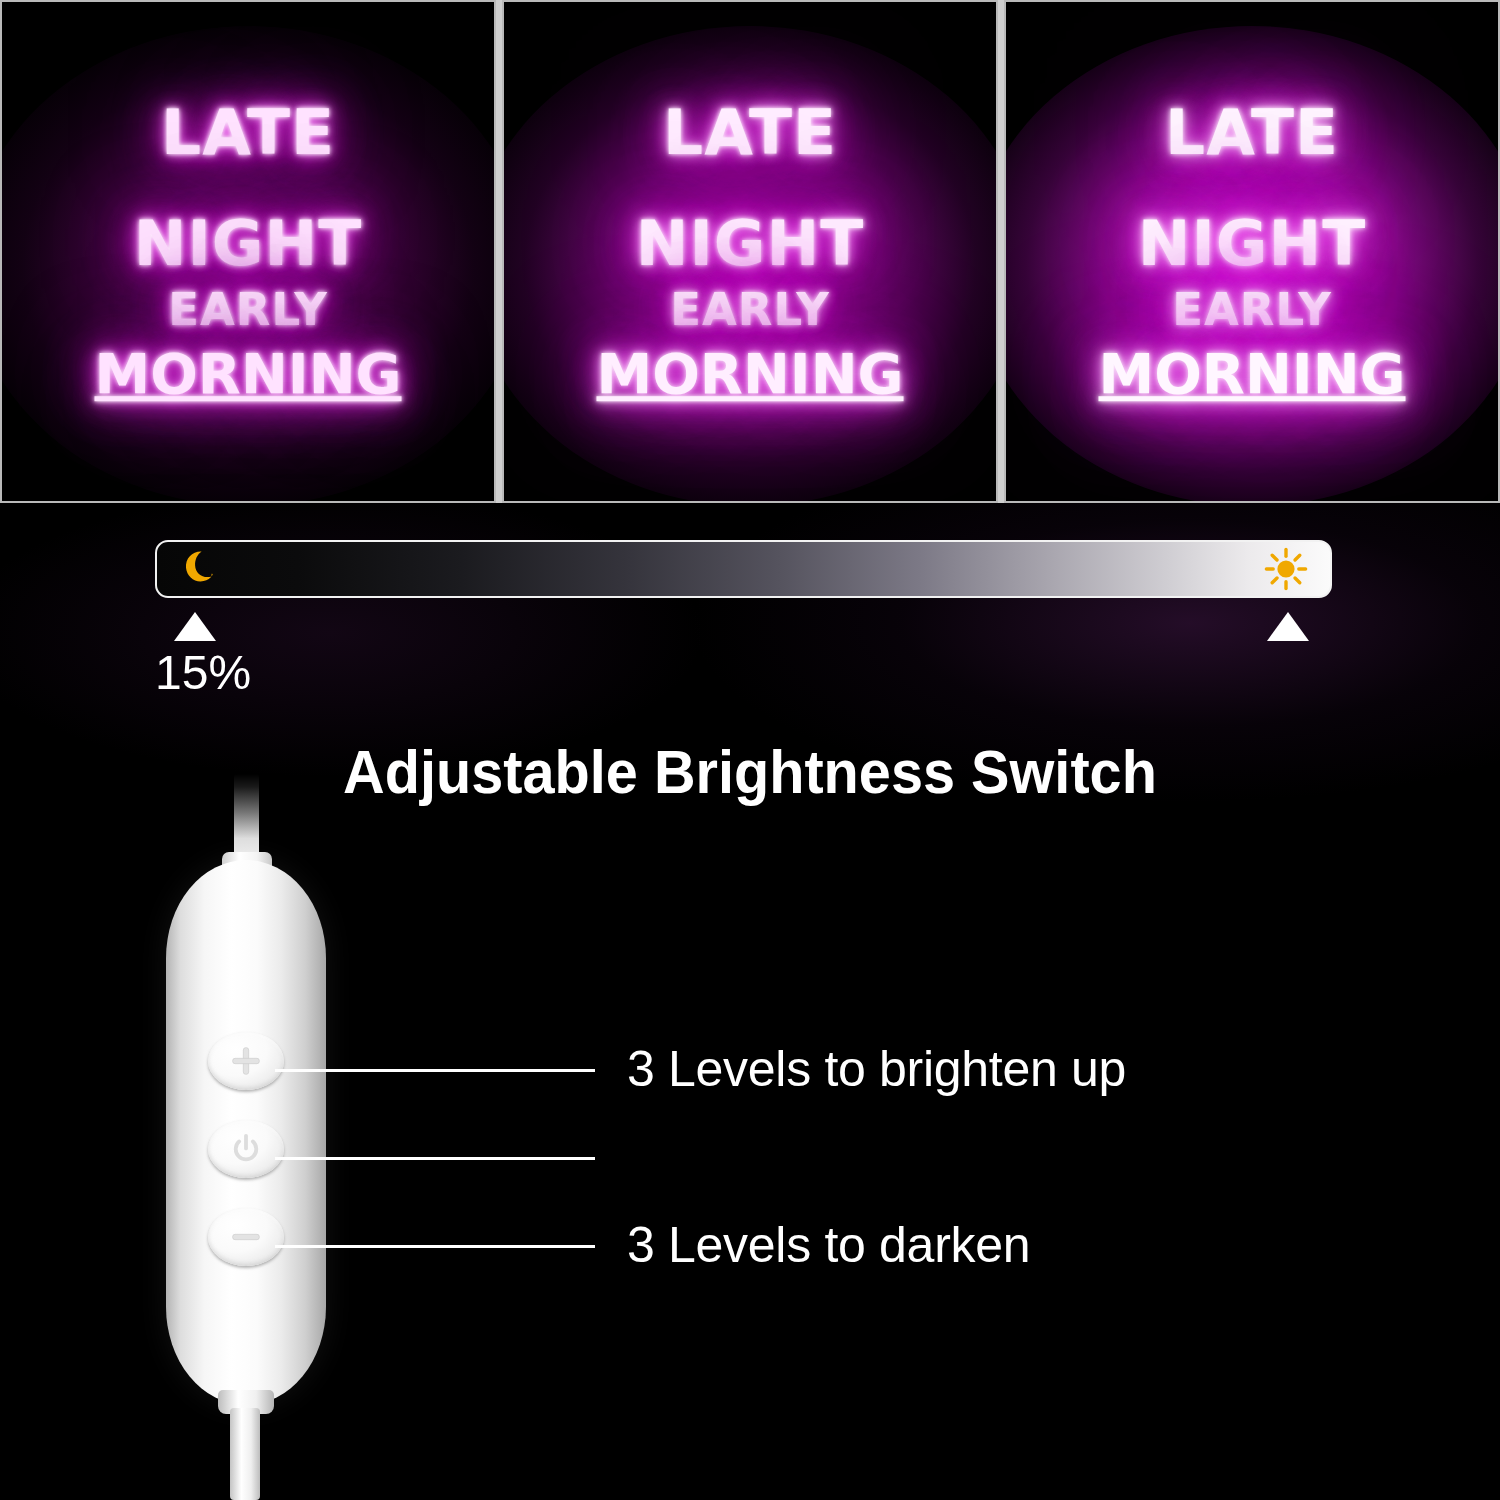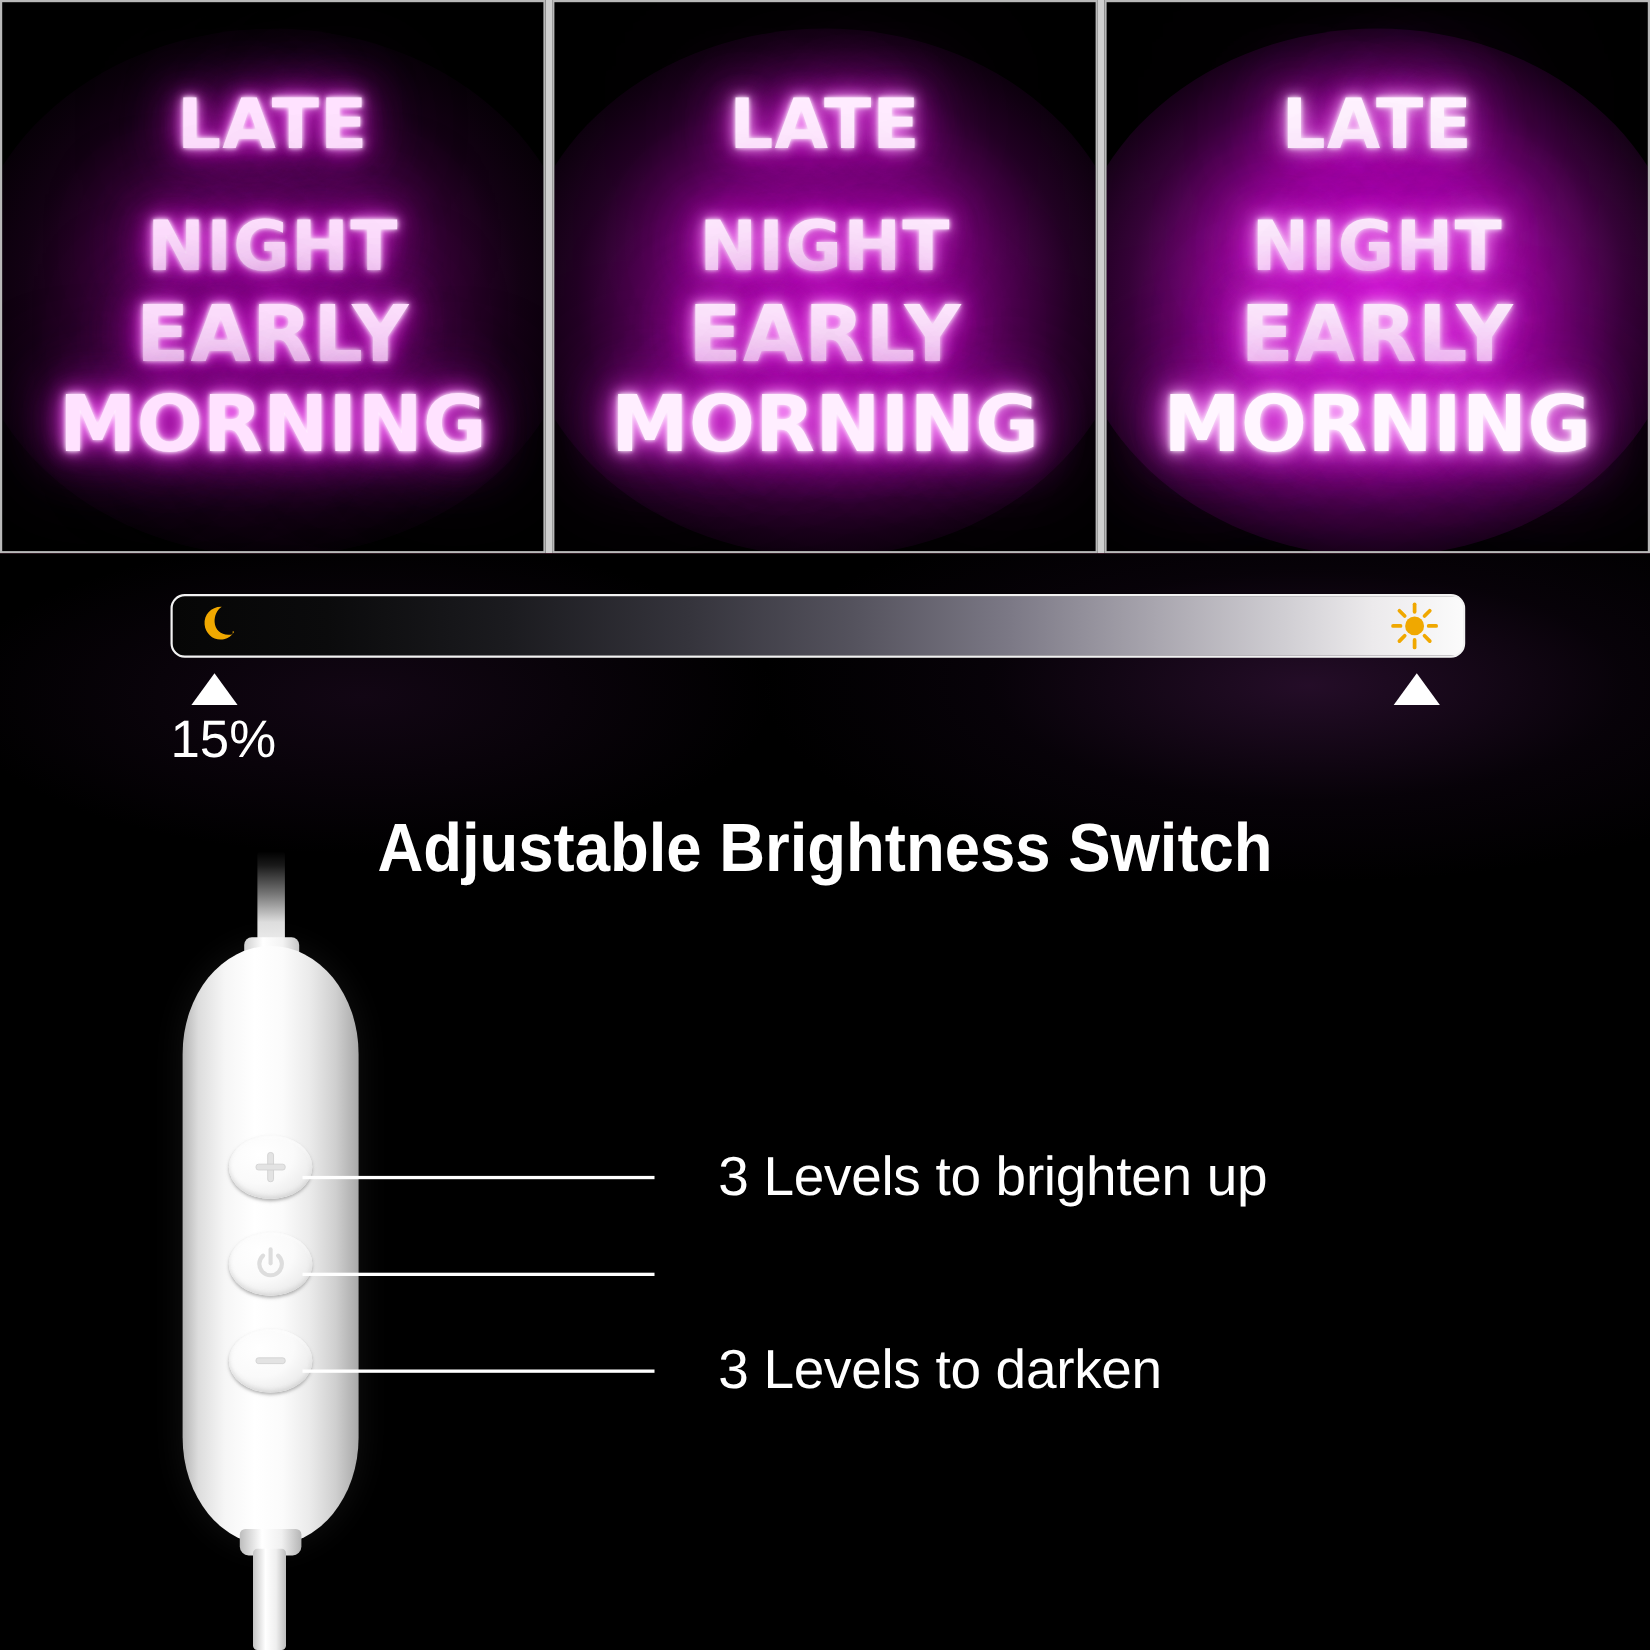--- a/index.html
+++ b/index.html
@@ -87,22 +87,22 @@
     line-height: 0.95;
     letter-spacing: 1px;
     color: #ffeaff;
     -webkit-font-smoothing: antialiased;
     pointer-events: none;
     white-space: pre-line;
   }
   .neon-line { display: block; }
   .nl1 { font-size: 63px; }
   .nl2 { font-size: 63px; margin-top: 36px; }
-  .nl3 { font-size: 71px; }
-  .nl4 { font-size: 71px; letter-spacing: 0px; }
+  .nl3 { font-size: 45px; }
+  .nl4 { font-size: 56px; letter-spacing: 0px; text-decoration: underline; }
 
   .panel.p1 .neon-text {
     color: #ffe2ff;
     text-shadow:
       0 0 4px #ffffff,
       0 0 10px #ffb9ff,
       0 0 20px #f53cf5,
       0 0 38px #cc18cc,
       0 0 62px #9c0fa0,
       0 0 92px #6d0a75;
@@ -316,21 +316,20 @@
 
   .callout {
     position: absolute;
     left: 627px;
     color: #ffffff;
     font-family: "Liberation Sans", sans-serif;
     font-size: 50px;
     font-weight: 400;
     white-space: nowrap;
     letter-spacing: -0.3px;
-    margin-left: 26px;
   }
   .callout.c1 { top: 1040px; }
   .callout.c2 { top: 1128px; }
   .callout.c3 { top: 1216px; }
 </style>
 </head>
 <body>
 
 <div id="stage">
 

